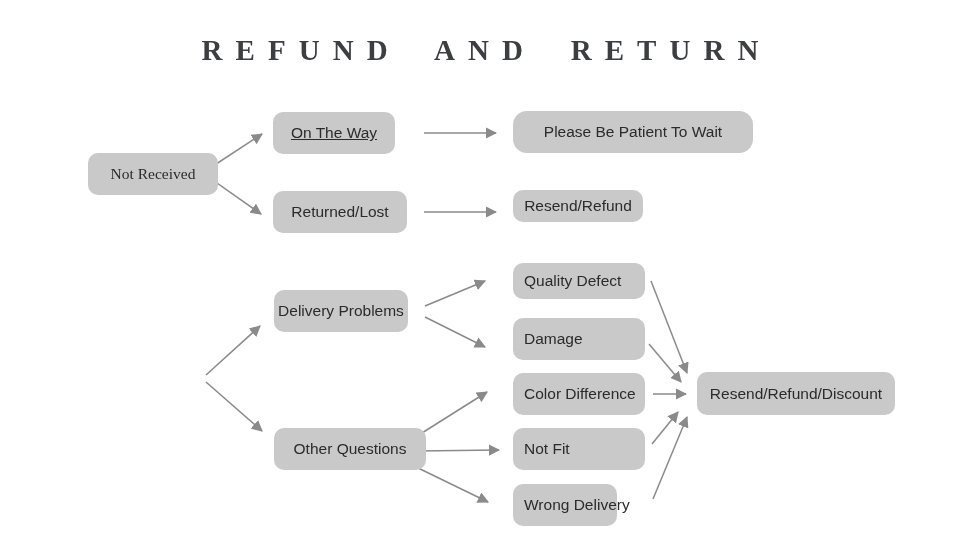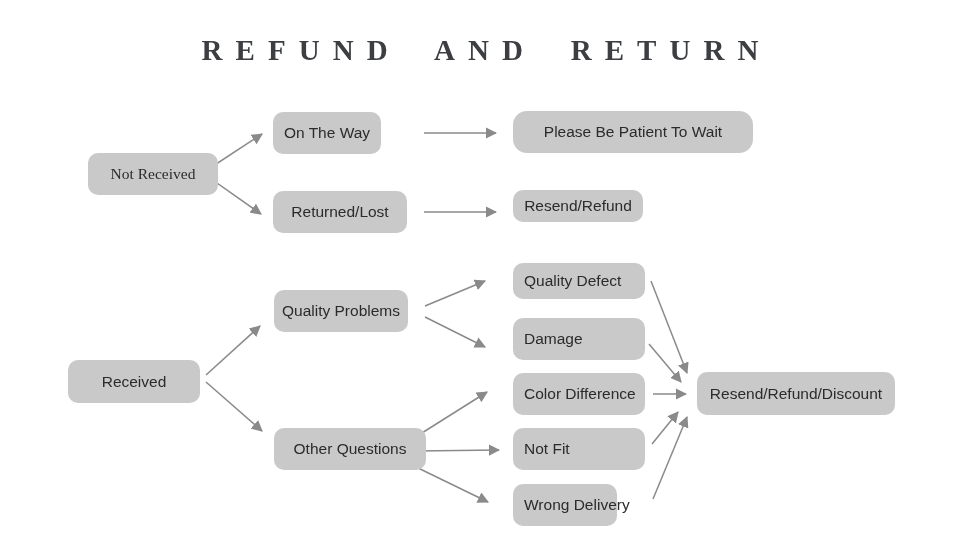--- a/index.html
+++ b/index.html
@@ -95,37 +95,34 @@
       <line x1="649" y1="344" x2="681" y2="382" marker-end="url(#arrowhead)"></line>
       <line x1="653" y1="394" x2="686" y2="394" marker-end="url(#arrowhead)"></line>
       <line x1="652" y1="444" x2="678" y2="412" marker-end="url(#arrowhead)"></line>
       <line x1="653" y1="499" x2="687" y2="417" marker-end="url(#arrowhead)"></line>
     </svg>
 
   <div class="nodes">
       <div class="node" style="left: 88px; top: 153px; width: 130px; height: 42px; font-family: Liberation Serif, serif;">
         <span>Not Received</span>
       </div>
-      <div class="node" style="left: 273px; top: 112px; width: 108px; height: 42px;">
+      <div class="node" style="left: 273px; top: 112px; width: 122px; height: 42px; text-decoration: underline;">
         <span>On The Way</span>
       </div>
       <div class="node" style="left: 513px; top: 111px; width: 240px; height: 42px; border-radius: 14px;">
         <span>Please Be Patient To Wait</span>
       </div>
       <div class="node" style="left: 273px; top: 191px; width: 134px; height: 42px;">
         <span>Returned/Lost</span>
       </div>
       <div class="node" style="left: 513px; top: 190px; width: 130px; height: 32px;">
         <span>Resend/Refund</span>
       </div>
-      <div class="node" style="left: 68px; top: 360px; width: 132px; height: 43px;">
-        <span>Received</span>
-      </div>
       <div class="node" style="left: 274px; top: 290px; width: 134px; height: 42px;">
-        <span>Quality Problems</span>
+        <span>Delivery Problems</span>
       </div>
       <div class="node" style="left: 274px; top: 428px; width: 152px; height: 42px;">
         <span>Other Questions</span>
       </div>
       <div class="node left" style="left: 513px; top: 263px; width: 132px; height: 36px;">
         <span>Quality Defect</span>
       </div>
       <div class="node left" style="left: 513px; top: 318px; width: 132px; height: 42px;">
         <span>Damage</span>
       </div>

